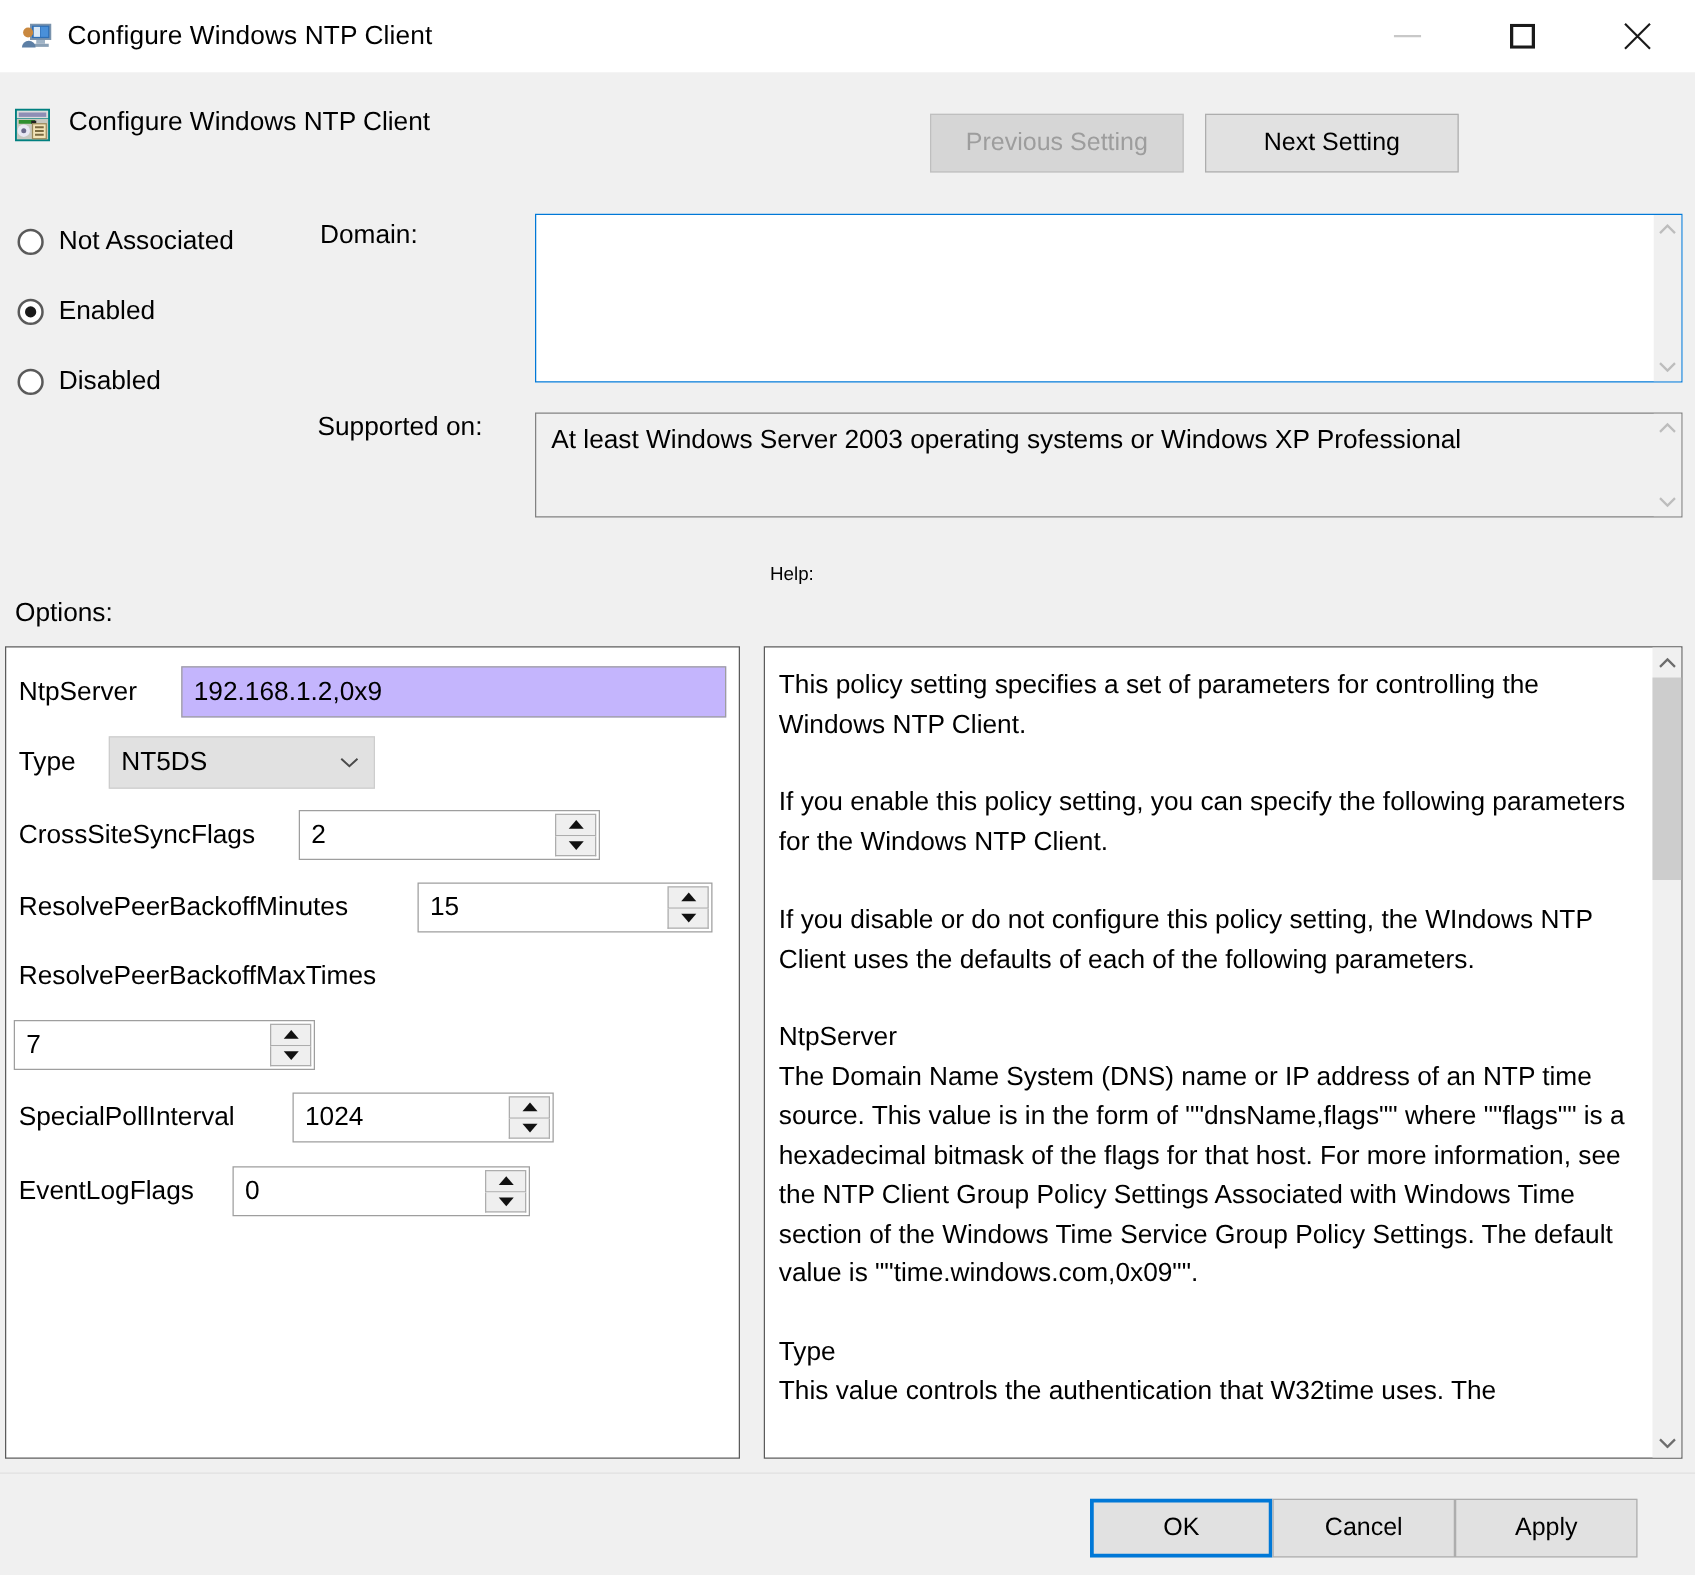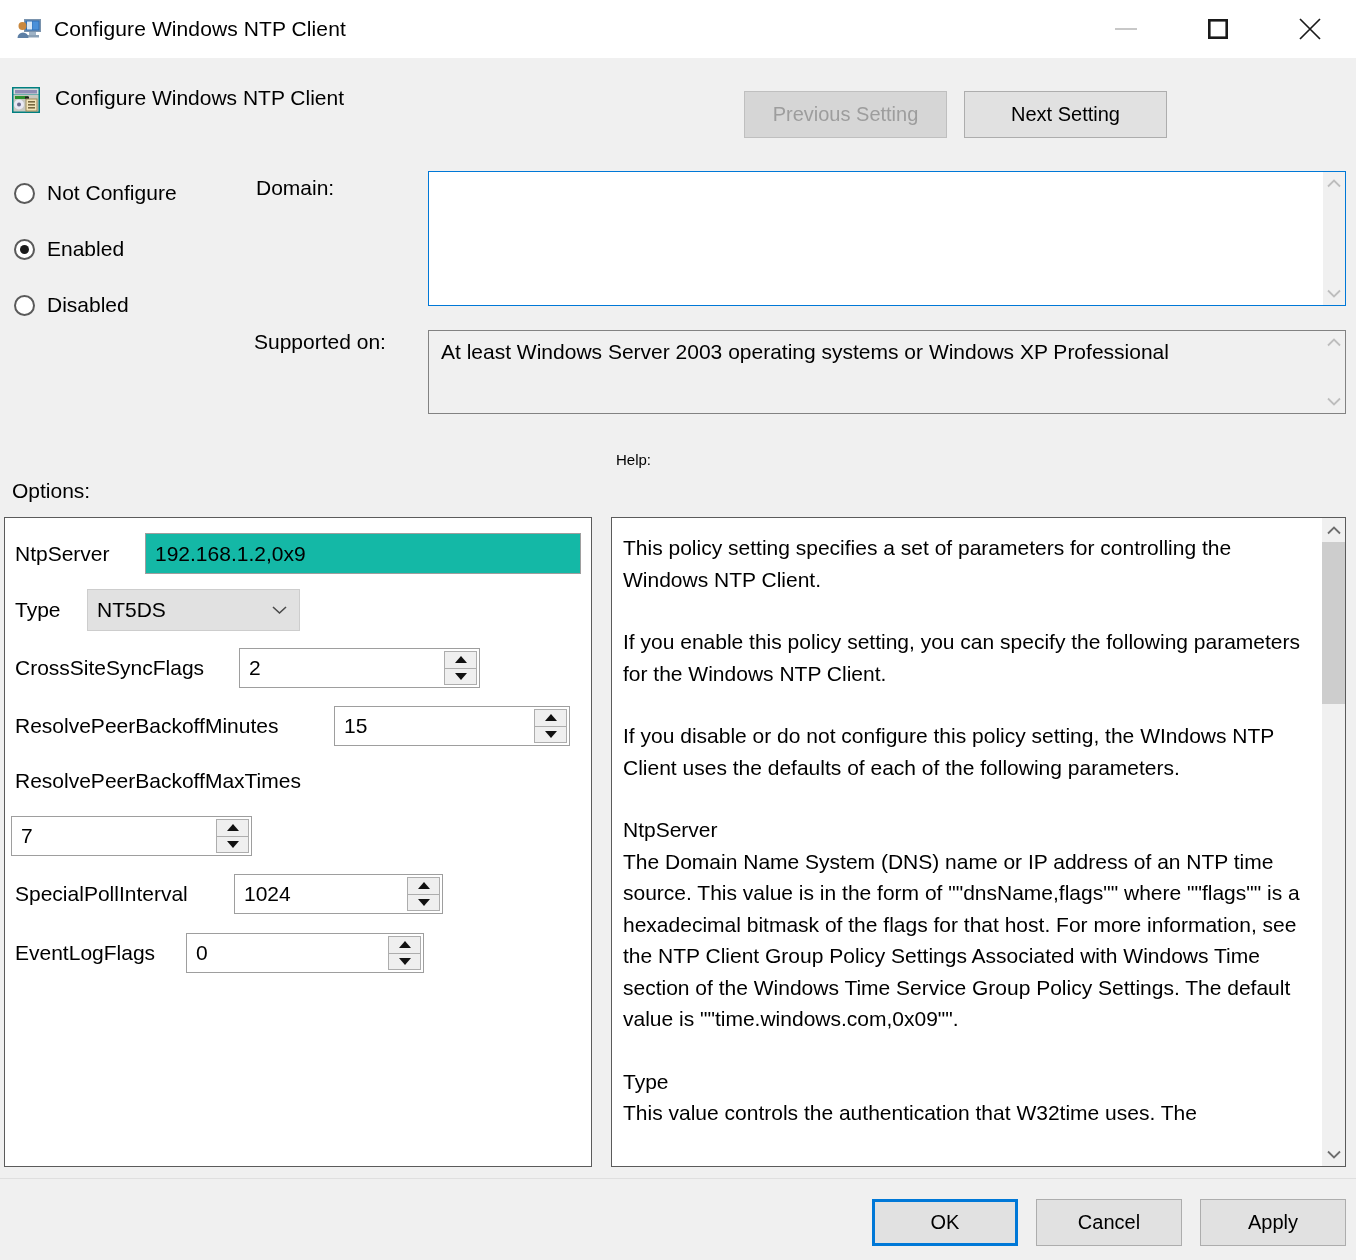--- a/index.html
+++ b/index.html
@@ -212,21 +212,21 @@
     position: absolute;
     display: flex;
     align-items: center;
   }
   .opt-label {
     font-size: 21px;
     white-space: nowrap;
     color: #000;
   }
   .text-input {
-    background: #14b8a6;
+    background: #c4b5fd;
     border: 1px solid #9e9e9e;
     box-sizing: border-box;
     font-size: 21px;
     font-family: "Liberation Sans", sans-serif;
     padding-left: 9px;
     display: flex;
     align-items: center;
     color: #000;
   }
   .combo {
@@ -347,21 +347,21 @@
     position: absolute;
     left: 0; top: 1178px;
     width: 100%; height: 1px;
     background: #dfdfdf;
   }
   .footer-buttons {
     position: absolute;
     top: 1199px;
     left: 872px;
     display: flex;
-    gap: 18px;
+    gap: 0;
   }
   .fbtn {
     width: 146px;
     height: 47px;
     font-size: 20px;
     font-family: "Liberation Sans", sans-serif;
     background: #e1e1e1;
     border: 1px solid #adadad;
     box-sizing: border-box;
     display: flex;
@@ -429,21 +429,21 @@
 <div class="header-title">Configure Windows NTP Client</div>
 <div class="nav-buttons">
   <div class="navbtn disabled">Previous Setting</div>
   <div class="navbtn">Next Setting</div>
 </div>
 
 <div class="state-area">
 
   <div class="radio-row r0">
     <span class="radio-mark"></span>
-    <span class="radio-label">Not Configure</span>
+    <span class="radio-label">Not Associated</span>
   </div>
   <div class="radio-row r1">
     <span class="radio-mark checked"></span>
     <span class="radio-label">Enabled</span>
   </div>
   <div class="radio-row r2">
     <span class="radio-mark"></span>
     <span class="radio-label">Disabled</span>
   </div>
 

